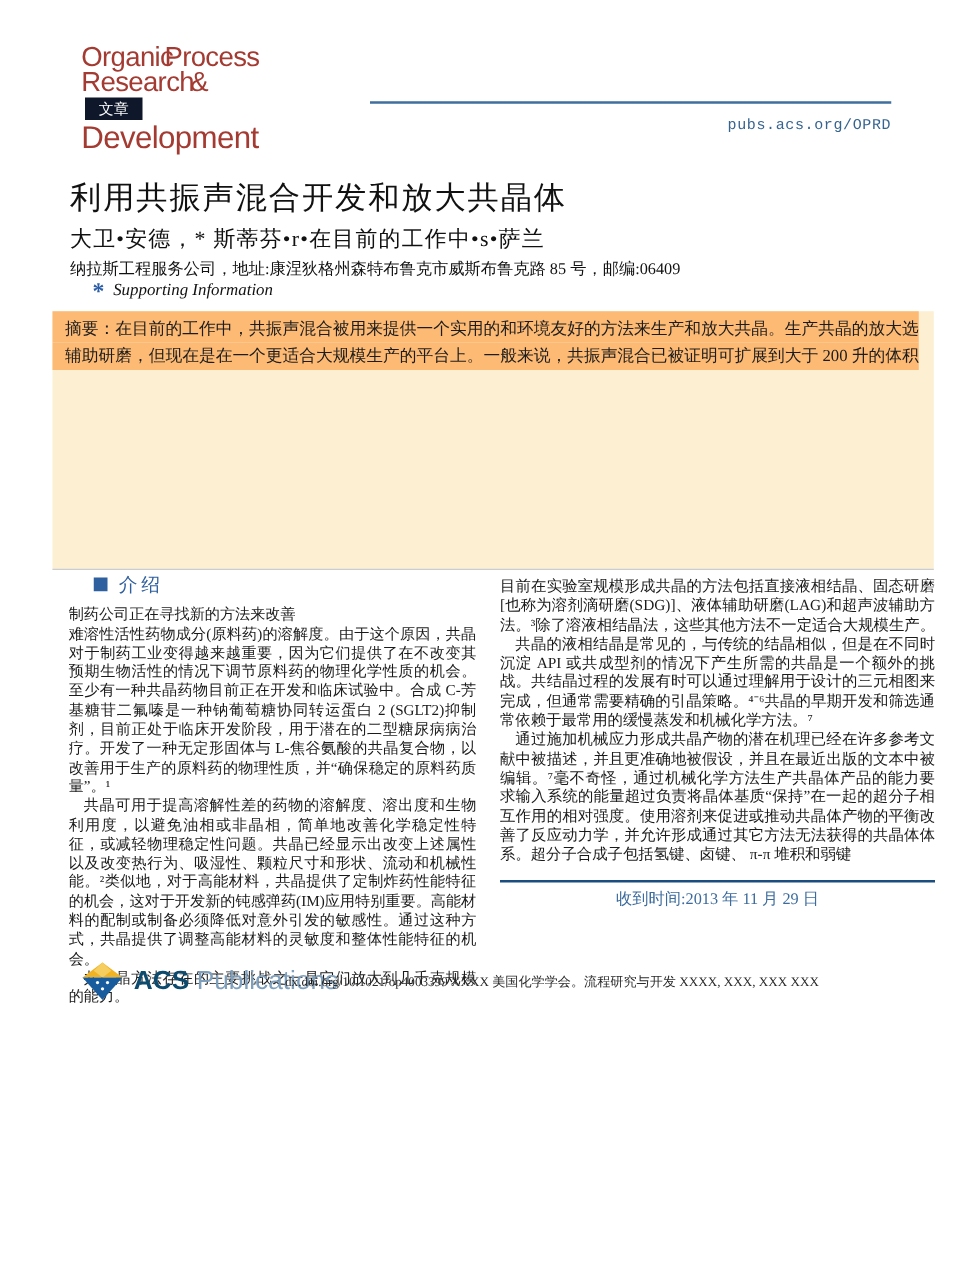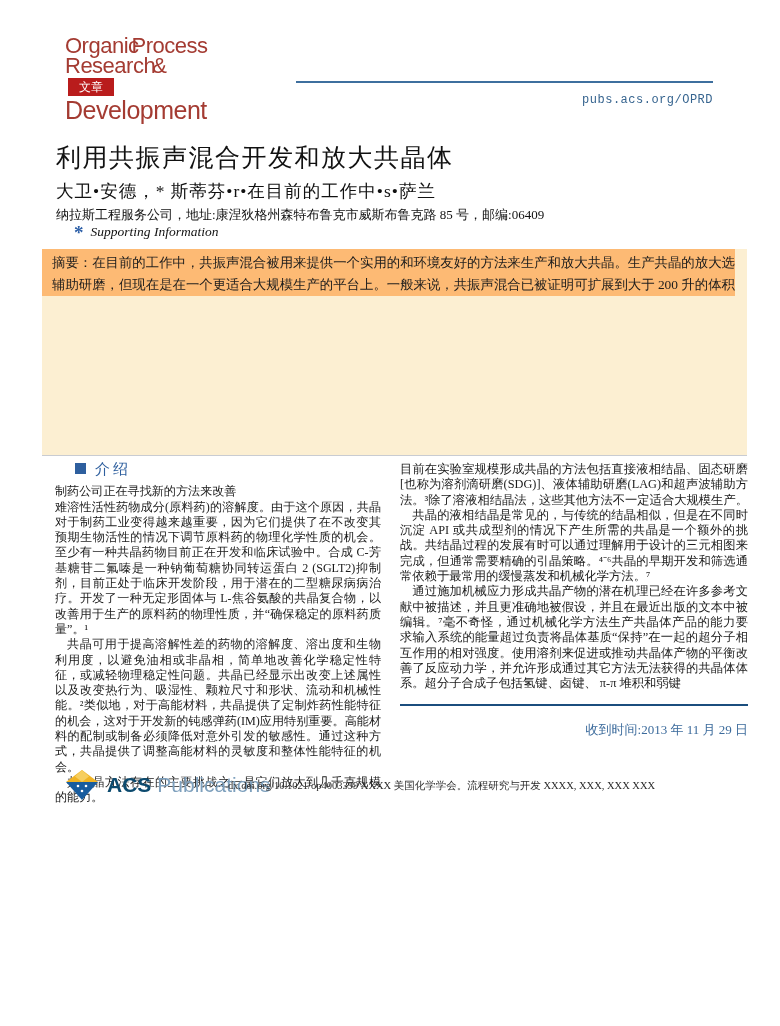--- a/index.html
+++ b/index.html
@@ -6,21 +6,21 @@
   .page{
     position:relative;width:780px;height:1026px;background:#ffffff;
     overflow:hidden;font-family:"Liberation Serif",serif;color:#1c1c1c;
   }
   
   .logo{position:absolute;left:65px;top:36px;color:#A43B32;font-family:"Liberation Sans",sans-serif;}
   .logo-l1,.logo-l2{font-size:22px;line-height:20px;letter-spacing:-0.5px;}
   .logo .ovl{margin-left:-7px;}
   .logo .ovl2{margin-left:-3px;}
   .badge{
-    position:absolute;left:68px;top:78px;background:#b91c1c;color:#ffffff;
+    position:absolute;left:68px;top:78px;background:#0f172a;color:#ffffff;
     font-size:12px;line-height:18px;padding:0 11px;font-family:"Liberation Sans",sans-serif;
   }
   .logo-l3{position:absolute;left:65px;top:96px;font-size:25px;letter-spacing:-0.5px;}
   .hdr-rule{position:absolute;left:296px;top:81px;width:417px;height:2px;background:#3E6F9E;}
   .site{
     position:absolute;left:430px;top:93px;width:283px;text-align:right;
     font-family:"Liberation Mono",monospace;font-size:12px;color:#36648F;letter-spacing:0.5px;
   }
   
   .title{position:absolute;left:56px;top:141px;font-size:25px;letter-spacing:1.5px;color:#111;}
@@ -47,21 +47,21 @@
     color:#2E5F9E;font-size:15px;letter-spacing:3px;margin-bottom:7px;
     font-family:"Liberation Serif",serif;
     padding-left:20px;
   }
   .sec-square{display:inline-block;width:11px;height:11px;background:#2E5F9E;margin-right:9px;}
   .para{margin:0;text-indent:1em;}
   .para.noindent{text-indent:0;}
   .firstline{text-indent:0;}
   
   .received-rule{height:2px;background:#1B4E7E;margin-top:13px;}
-  .received{color:#3C6B9C;font-size:13px;line-height:20px;margin-top:14px;text-align:right;}
+  .received{color:#3C6B9C;font-size:13px;line-height:20px;margin-top:3px;text-align:center;}
   
   .footer{position:absolute;left:63px;top:768px;width:690px;height:40px;}
   .acs-logo{position:absolute;left:0;top:0;}
   .acs-brand{position:absolute;left:44px;top:5px;font-family:"Liberation Sans",sans-serif;font-size:21px;}
   .acs-brand .acs{color:#0c4a6e;font-weight:bold;}
   .acs-brand .pubs{color:#7EA0BD;margin-left:6px;}
   .doi{position:absolute;left:165px;top:11px;font-size:10.5px;color:#2b2b2b;white-space:nowrap;}
 </style>
 </head>
 <body>

